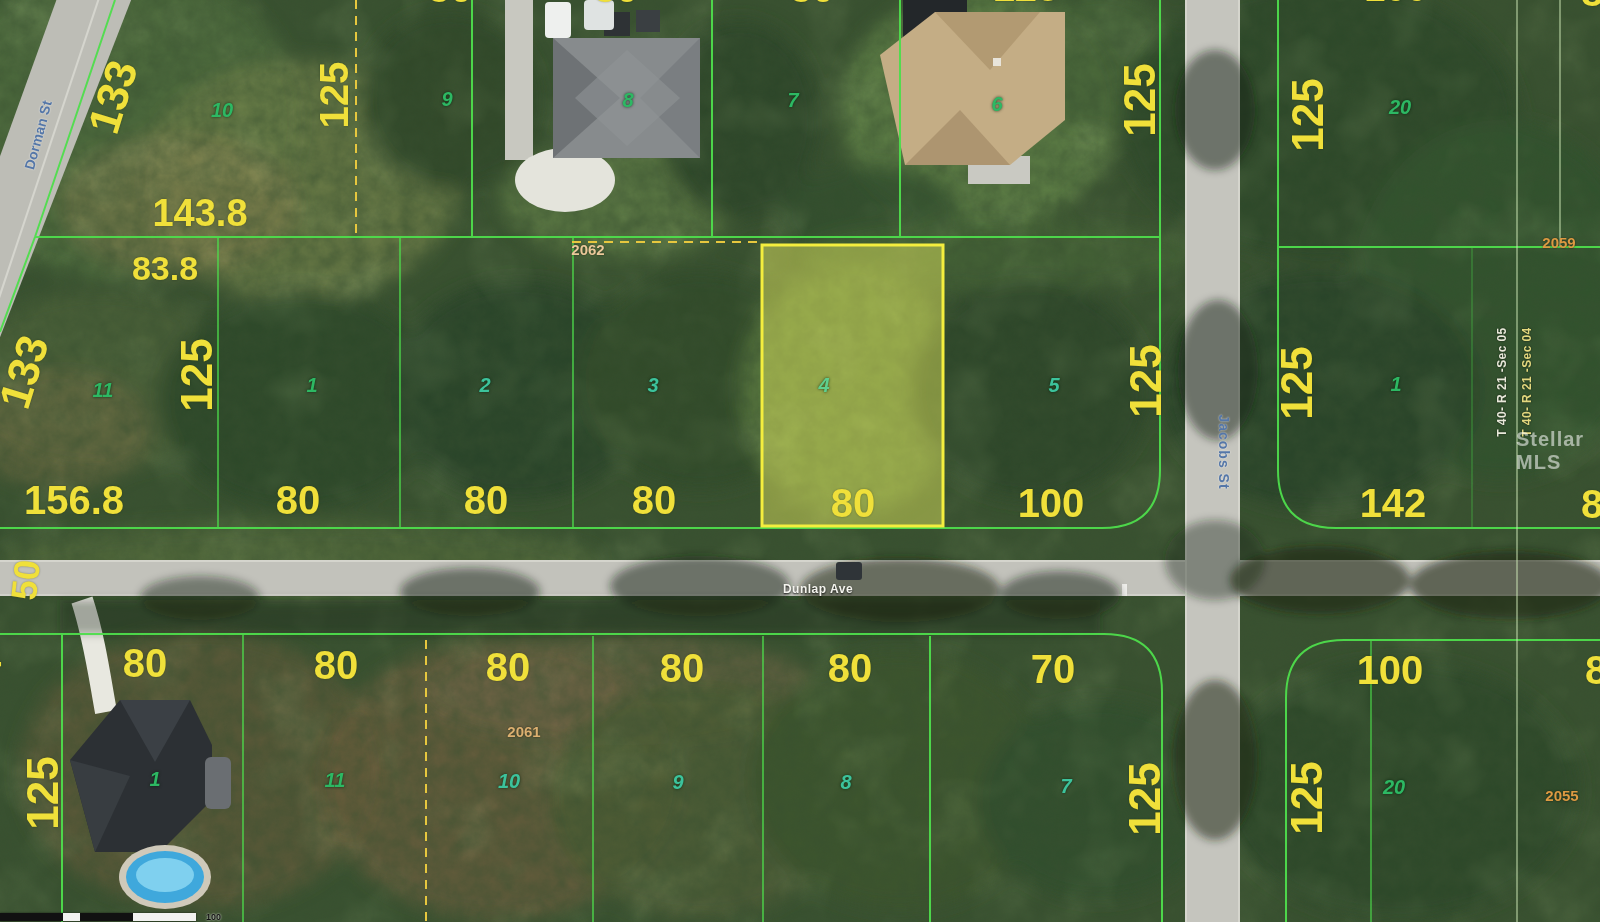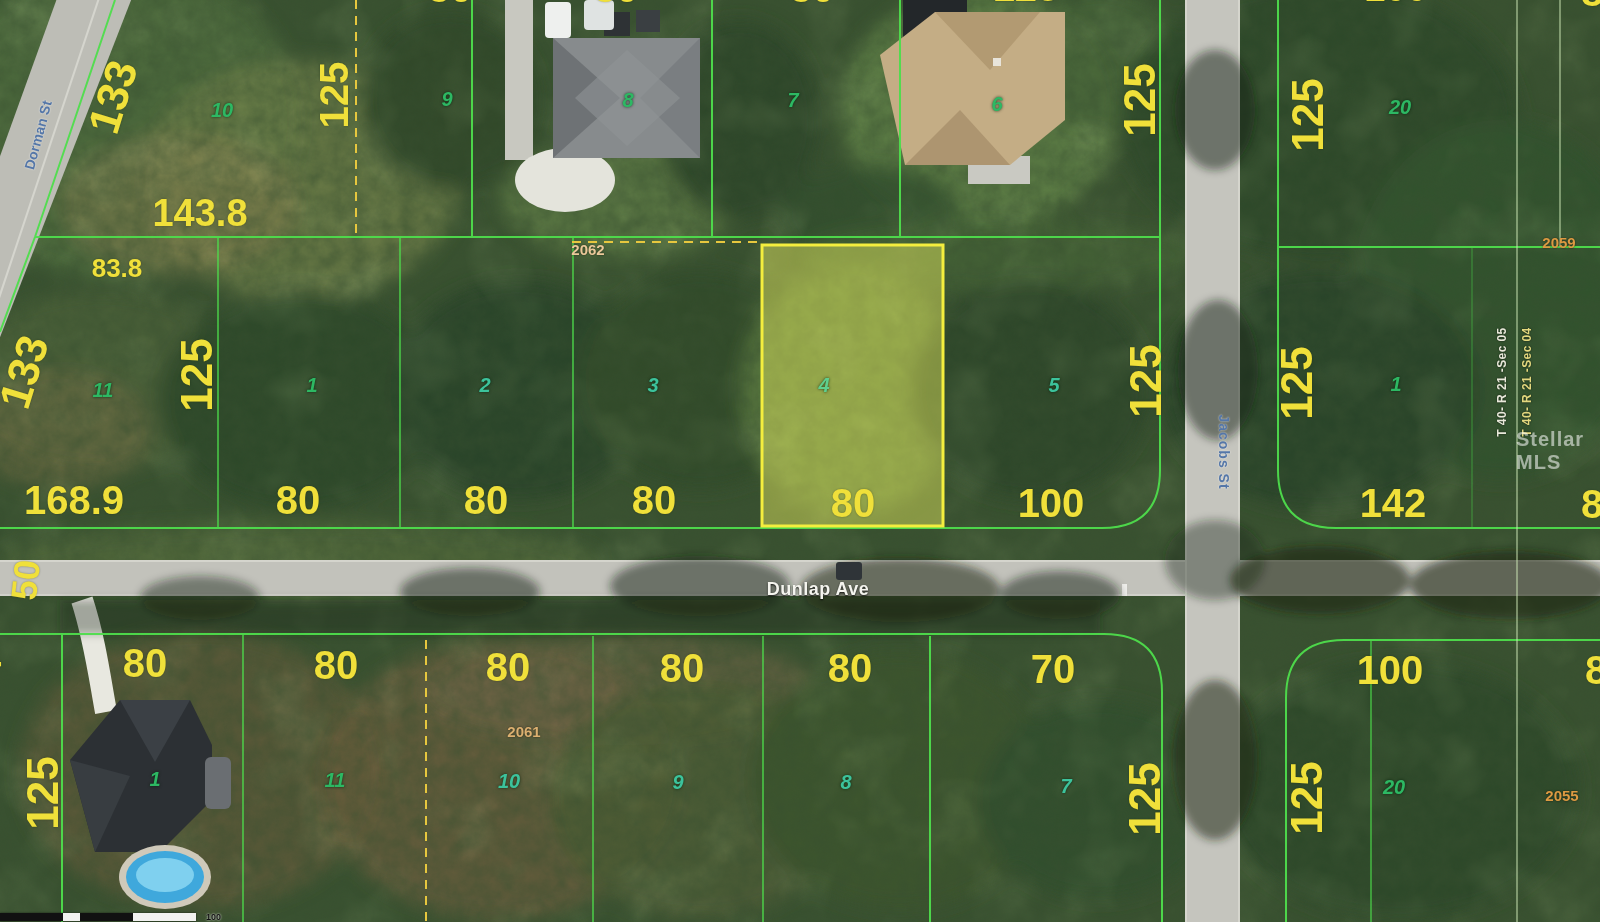--- a/index.html
+++ b/index.html
@@ -1,21 +1,21 @@
 <!DOCTYPE html>
 <html><head>
 <meta charset="utf-8">
 <style>
   html,body{margin:0;padding:0;background:#222;}
   #stage{position:relative;width:1600px;height:922px;overflow:hidden;
          font-family:"Liberation Sans", sans-serif;background:#3a5231;}
   #stage svg{position:absolute;left:0;top:0;}
   .lbl{position:absolute;transform:translate(-50%,-50%);white-space:nowrap;line-height:1;}
-  .dim{color:#f0e03a;font-weight:bold;text-shadow:0 0 2px rgba(20,30,0,.4);} .f14{font-size:14px;} .f16{font-size:18px;}
-  .f17{font-size:17px;} .f34{font-size:26px;} .f36{font-size:36px;}
+  .dim{color:#f0e03a;font-weight:bold;text-shadow:0 0 2px rgba(20,30,0,.4);} .f14{font-size:14px;} .f16{font-size:12px;}
+  .f17{font-size:17px;} .f34{font-size:34px;margin-left:48px;} .f36{font-size:36px;}
   .f38{font-size:38px;} .f40{font-size:40px;} .f44{font-size:44px;}
   .r90{transform:translate(-50%,-50%) rotate(-90deg);}
   .r73{transform:translate(-50%,-50%) rotate(-73deg);}
   .r84{transform:translate(-50%,-50%) rotate(-84deg);}
   .r75{transform:translate(-50%,-50%) rotate(-75deg);}
   .lotn{color:#2db863;font-weight:bold;font-size:20px;text-shadow:0 0 3px rgba(0,30,10,.8);font-style:italic;}
   .teal{color:#3cc39c;}
   .pale{color:#5fcf8e;}
   .pid{color:#dd9a42;font-weight:bold;font-size:15px;text-shadow:0 0 2px rgba(0,0,0,.6);}
   .pid-cream{color:#ecc99a;}
@@ -212,21 +212,21 @@
 
   <div class="lbl dim f44 r73" style="left:24px;top:372px">133</div>
   <div class="lbl dim f44 r90" style="left:197px;top:375px">125</div>
   <div class="lbl dim f44 r90" style="left:1146px;top:381px">125</div>
   <div class="lbl lotn" style="left:103px;top:390px">11</div>
   <div class="lbl lotn" style="left:312px;top:385px">1</div>
   <div class="lbl lotn teal" style="left:485px;top:385px">2</div>
   <div class="lbl lotn teal" style="left:653px;top:385px">3</div>
   <div class="lbl lotn pale" style="left:824px;top:385px">4</div>
   <div class="lbl lotn teal" style="left:1054px;top:385px">5</div>
-  <div class="lbl dim f40" style="left:74px;top:500px">168.9</div>
+  <div class="lbl dim f40" style="left:74px;top:500px">156.8</div>
   <div class="lbl dim f40" style="left:298px;top:500px">80</div>
   <div class="lbl dim f40" style="left:486px;top:500px">80</div>
   <div class="lbl dim f40" style="left:654px;top:500px">80</div>
   <div class="lbl dim f40" style="left:853px;top:503px">80</div>
   <div class="lbl dim f40" style="left:1051px;top:503px">100</div>
   <div class="lbl dim f36 r84" style="left:26px;top:580px">50</div>
 
   <div class="lbl dim f44 r90" style="left:1297px;top:383px">125</div>
   <div class="lbl lotn" style="left:1396px;top:384px">1</div>
   <div class="lbl dim f40" style="left:1393px;top:503px">142</div>

